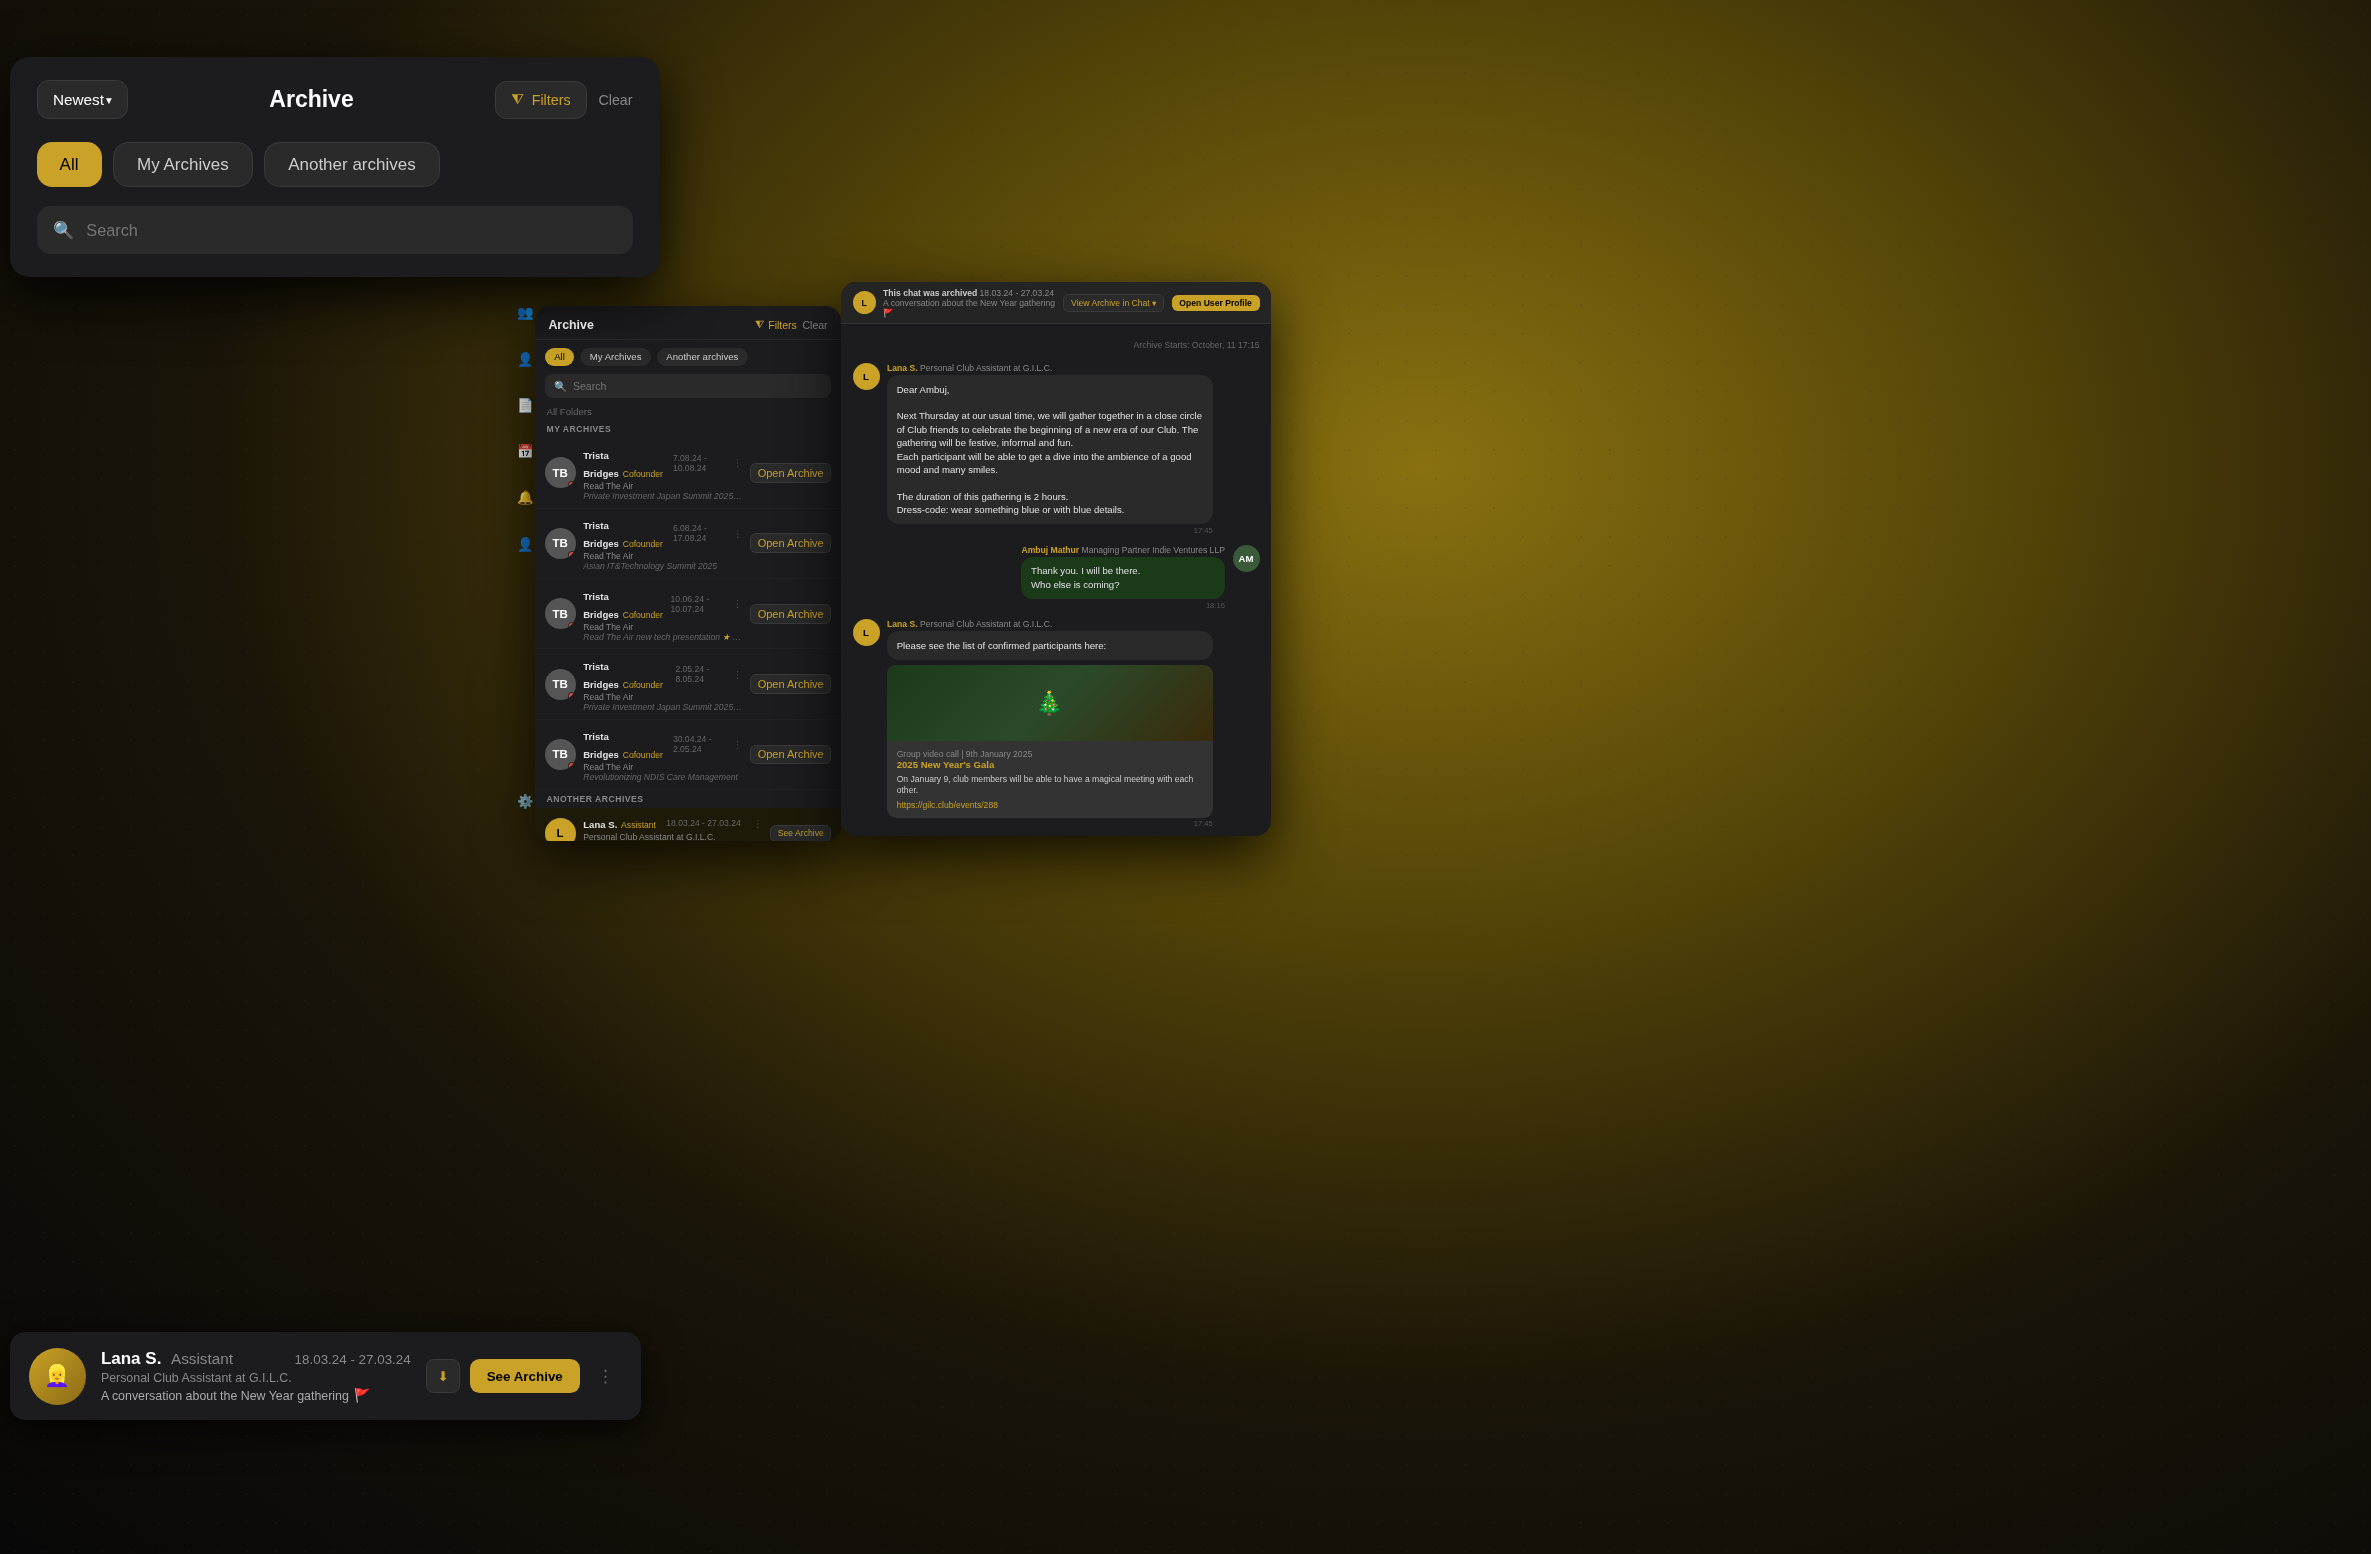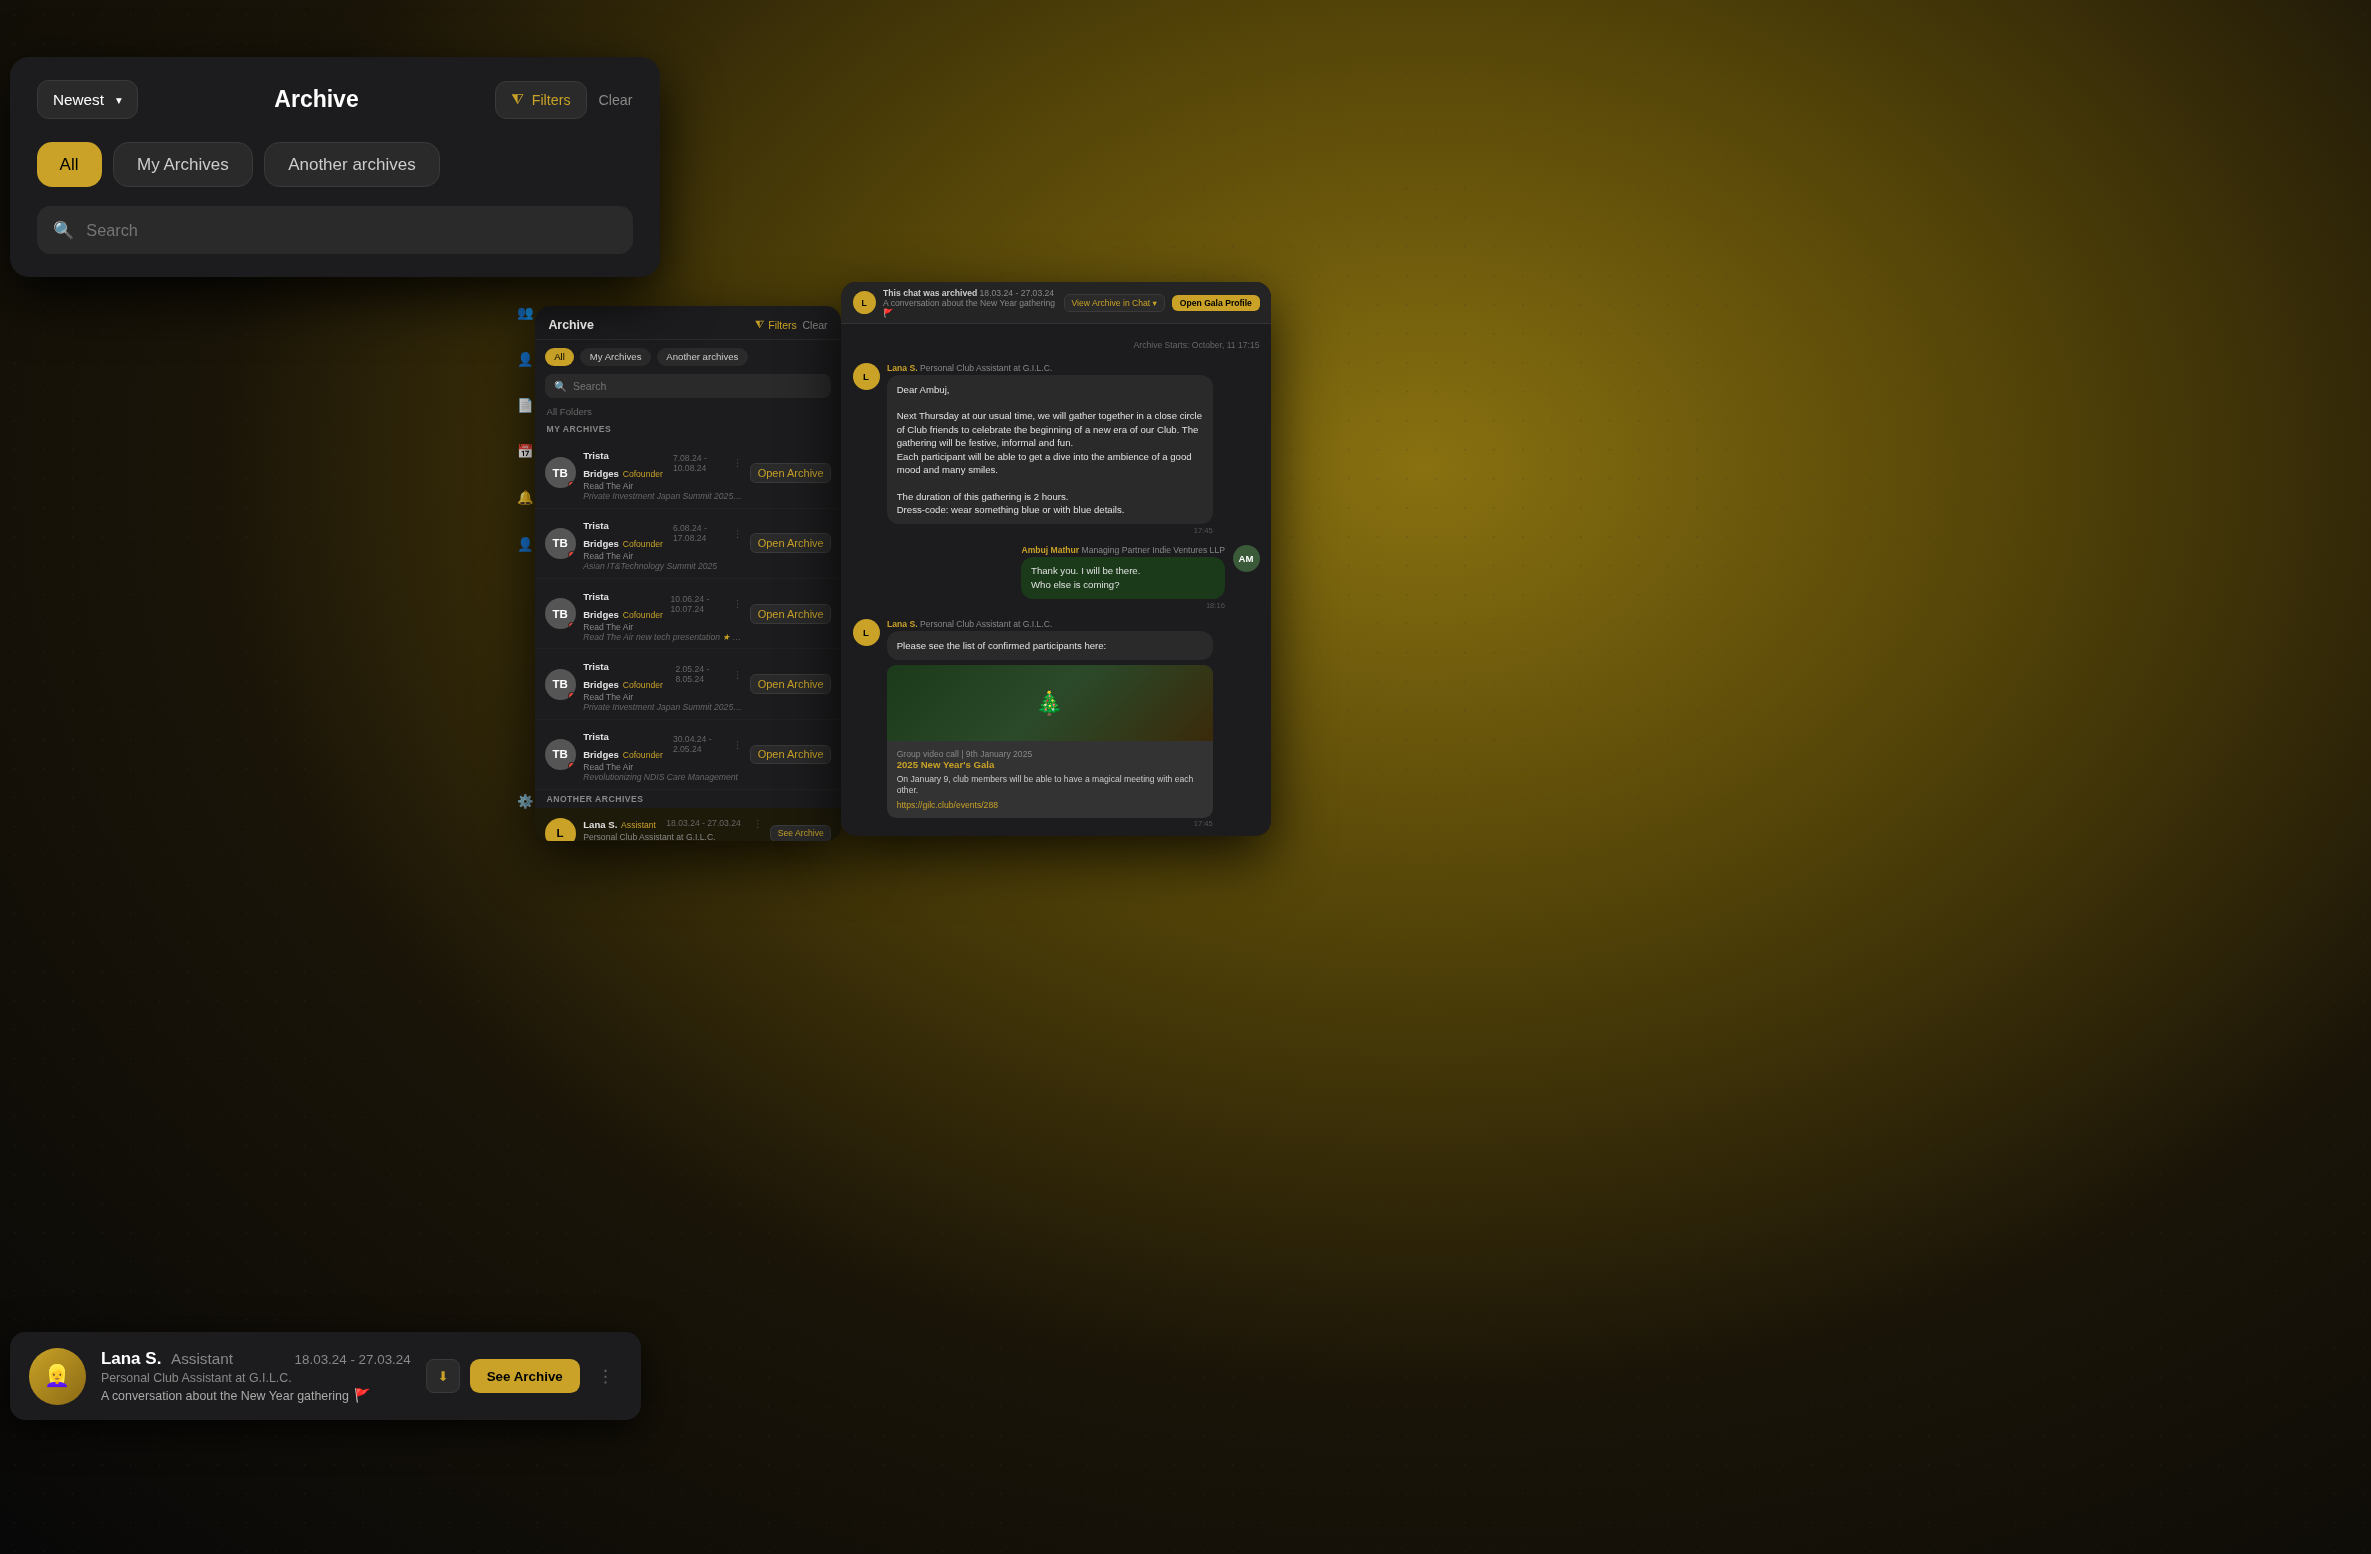--- a/index.html
+++ b/index.html
@@ -445,21 +445,21 @@
       margin-bottom: 23px;
     }
 
     .newest-dropdown {
       display: flex;
       align-items: center;
       background: #2a2a2a;
       border: 1px solid #3a3a3a;
       border-radius: 11.5px;
       padding: 9.6px 15.3px;
-      gap: 12px;
+      gap: 2px;
       cursor: pointer;
     }
 
     .newest-text {
       color: #fff;
       font-size: 15.3px;
       font-weight: 500;
     }
 
     .chevron-icon {
@@ -904,21 +904,21 @@
 
 <div class="chat-panel">
   <div class="archive-notice">
     <div class="avatar-sm" style="width:23px;height:23px;font-size:8.6px;background:#c9a227;color:#000;">L</div>
     <div class="archive-notice-text">
       <strong>This chat was archived</strong>
       <span> 18.03.24 - 27.03.24</span>
       <div>A conversation about the New Year gathering 🚩</div>
     </div>
     <button class="view-archive-btn">View Archive in Chat ▾</button>
-    <button class="open-profile-btn">Open Gala Profile</button>
+    <button class="open-profile-btn">Open User Profile</button>
   </div>
 
   <div class="chat-messages">
     <div class="archive-timestamp">Archive Starts: October, 11 17:15</div>
 
     <div class="message-row">
       <div class="msg-avatar" style="background:#c9a227;color:#000;">L</div>
       <div class="msg-content">
         <div class="msg-sender">
           Lana S. <span class="msg-sender-role">Personal Club Assistant at G.I.L.C.</span>

